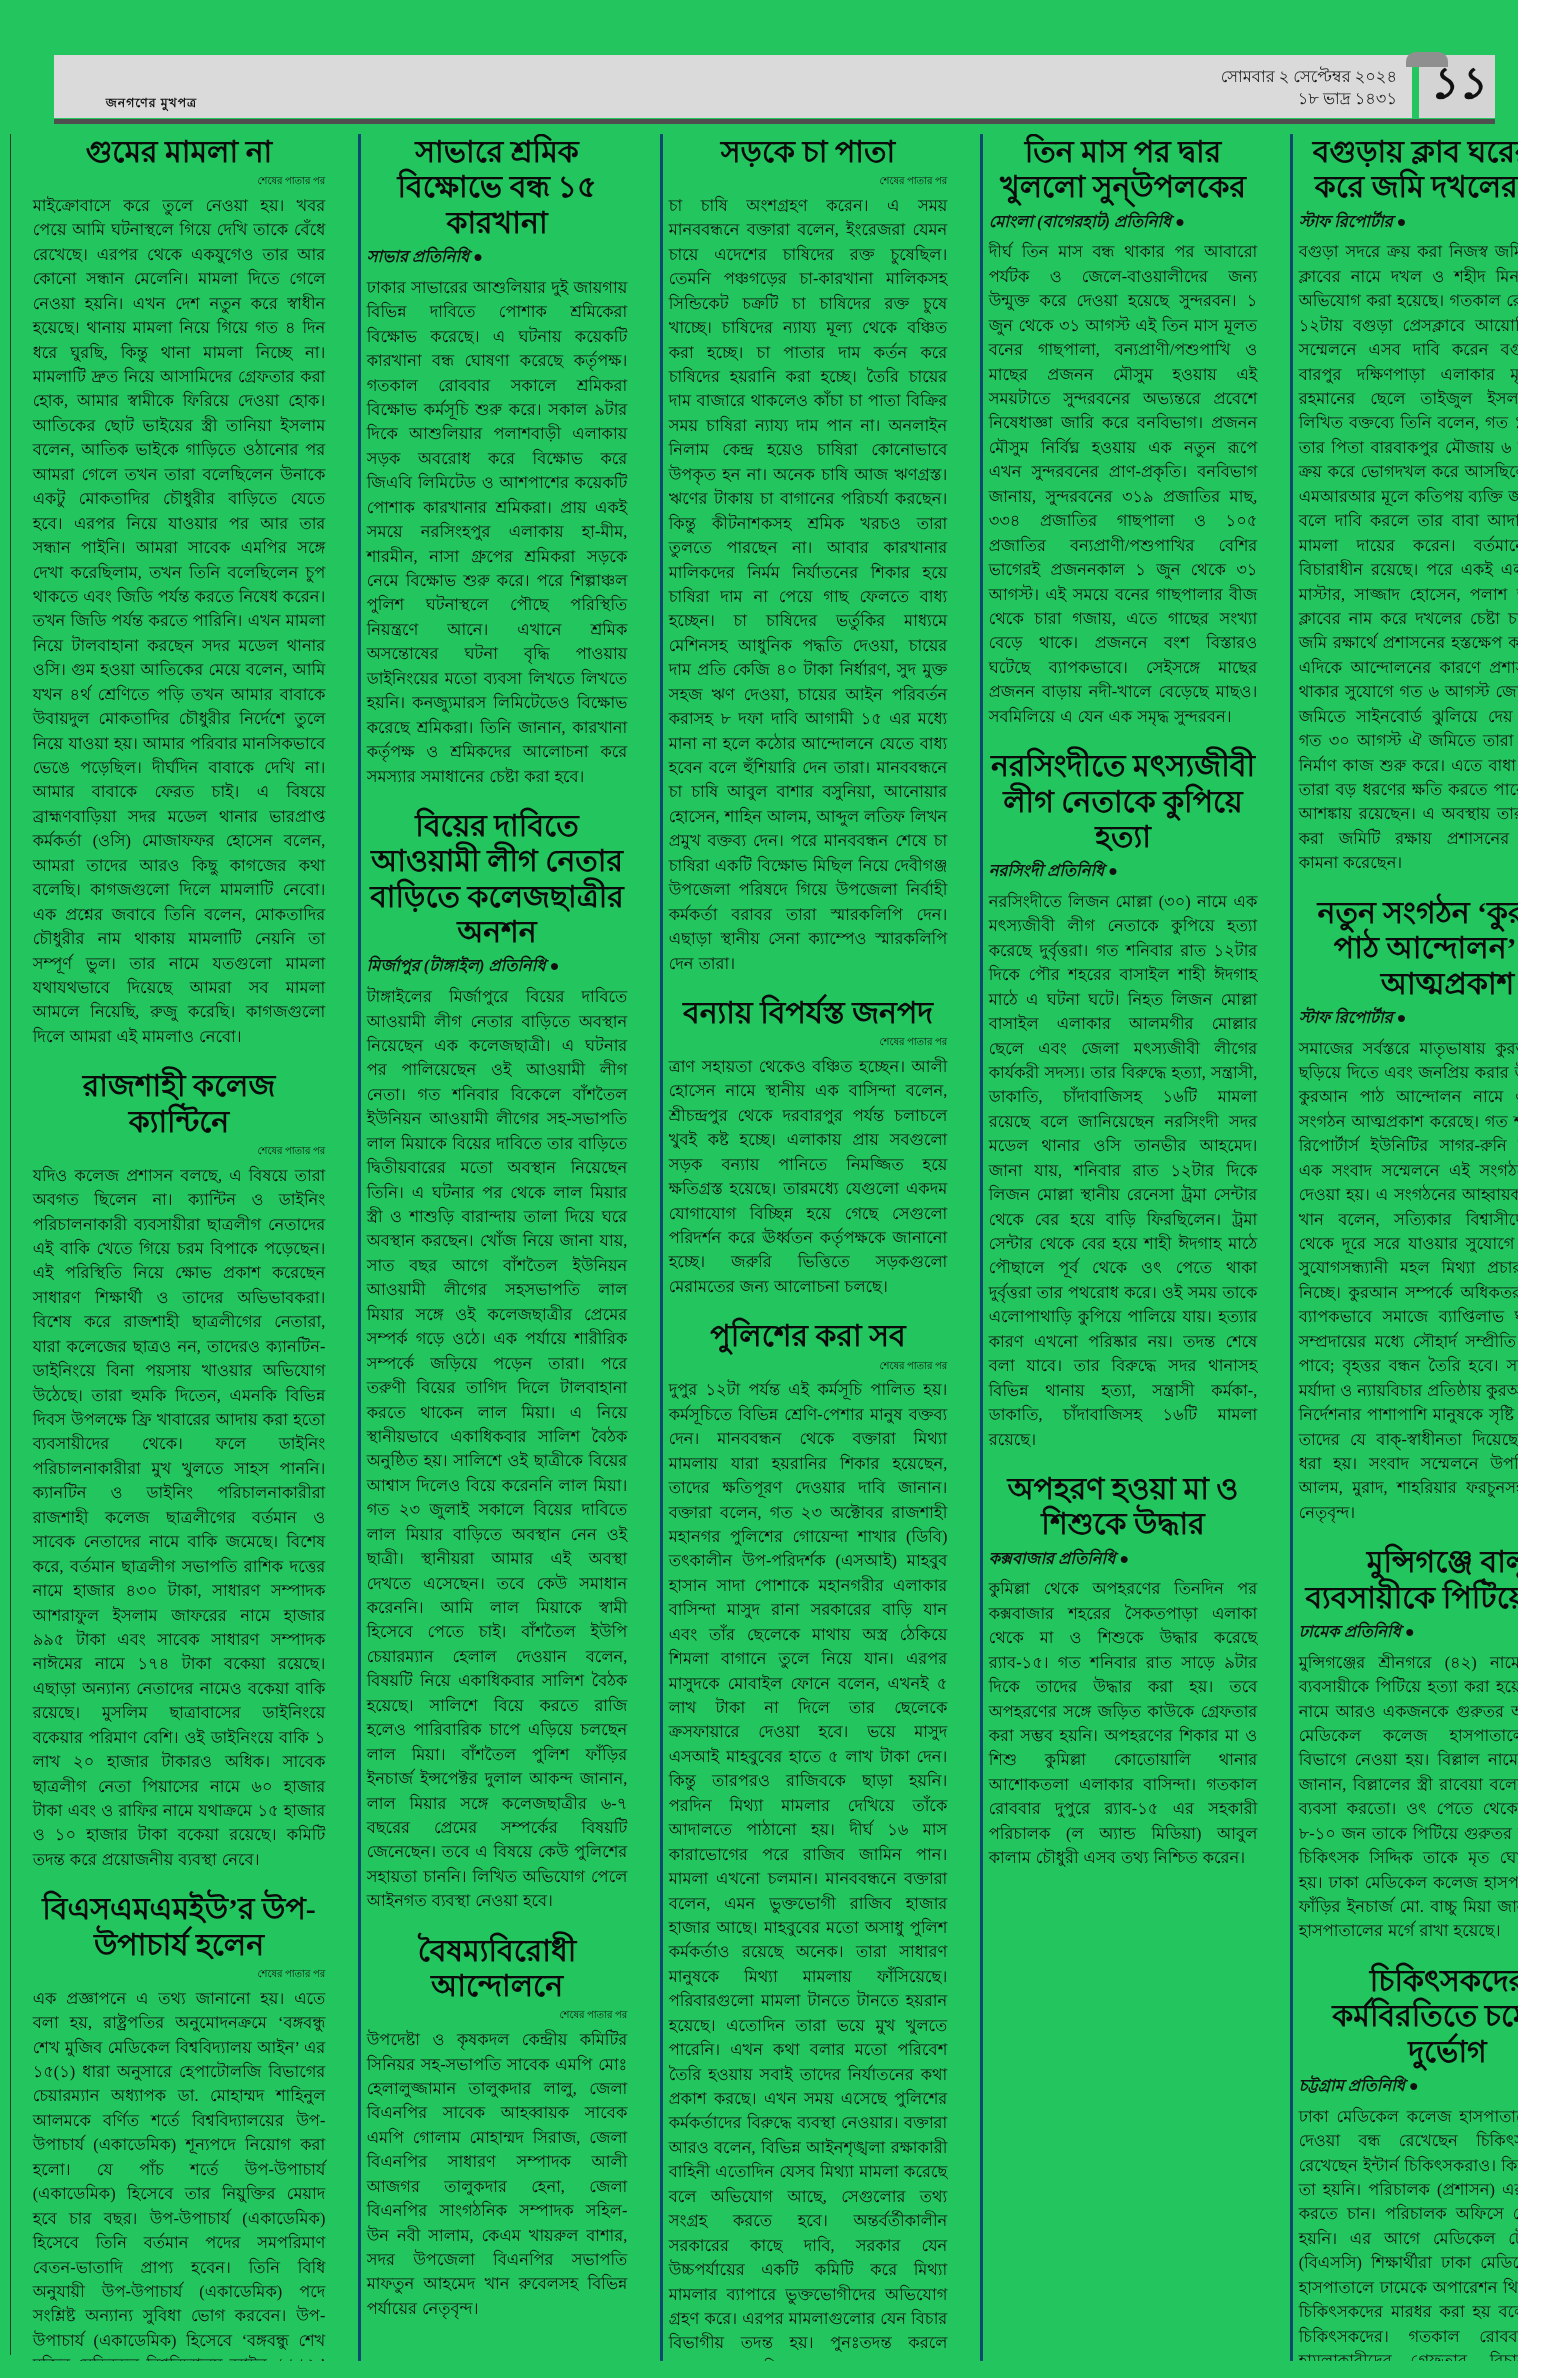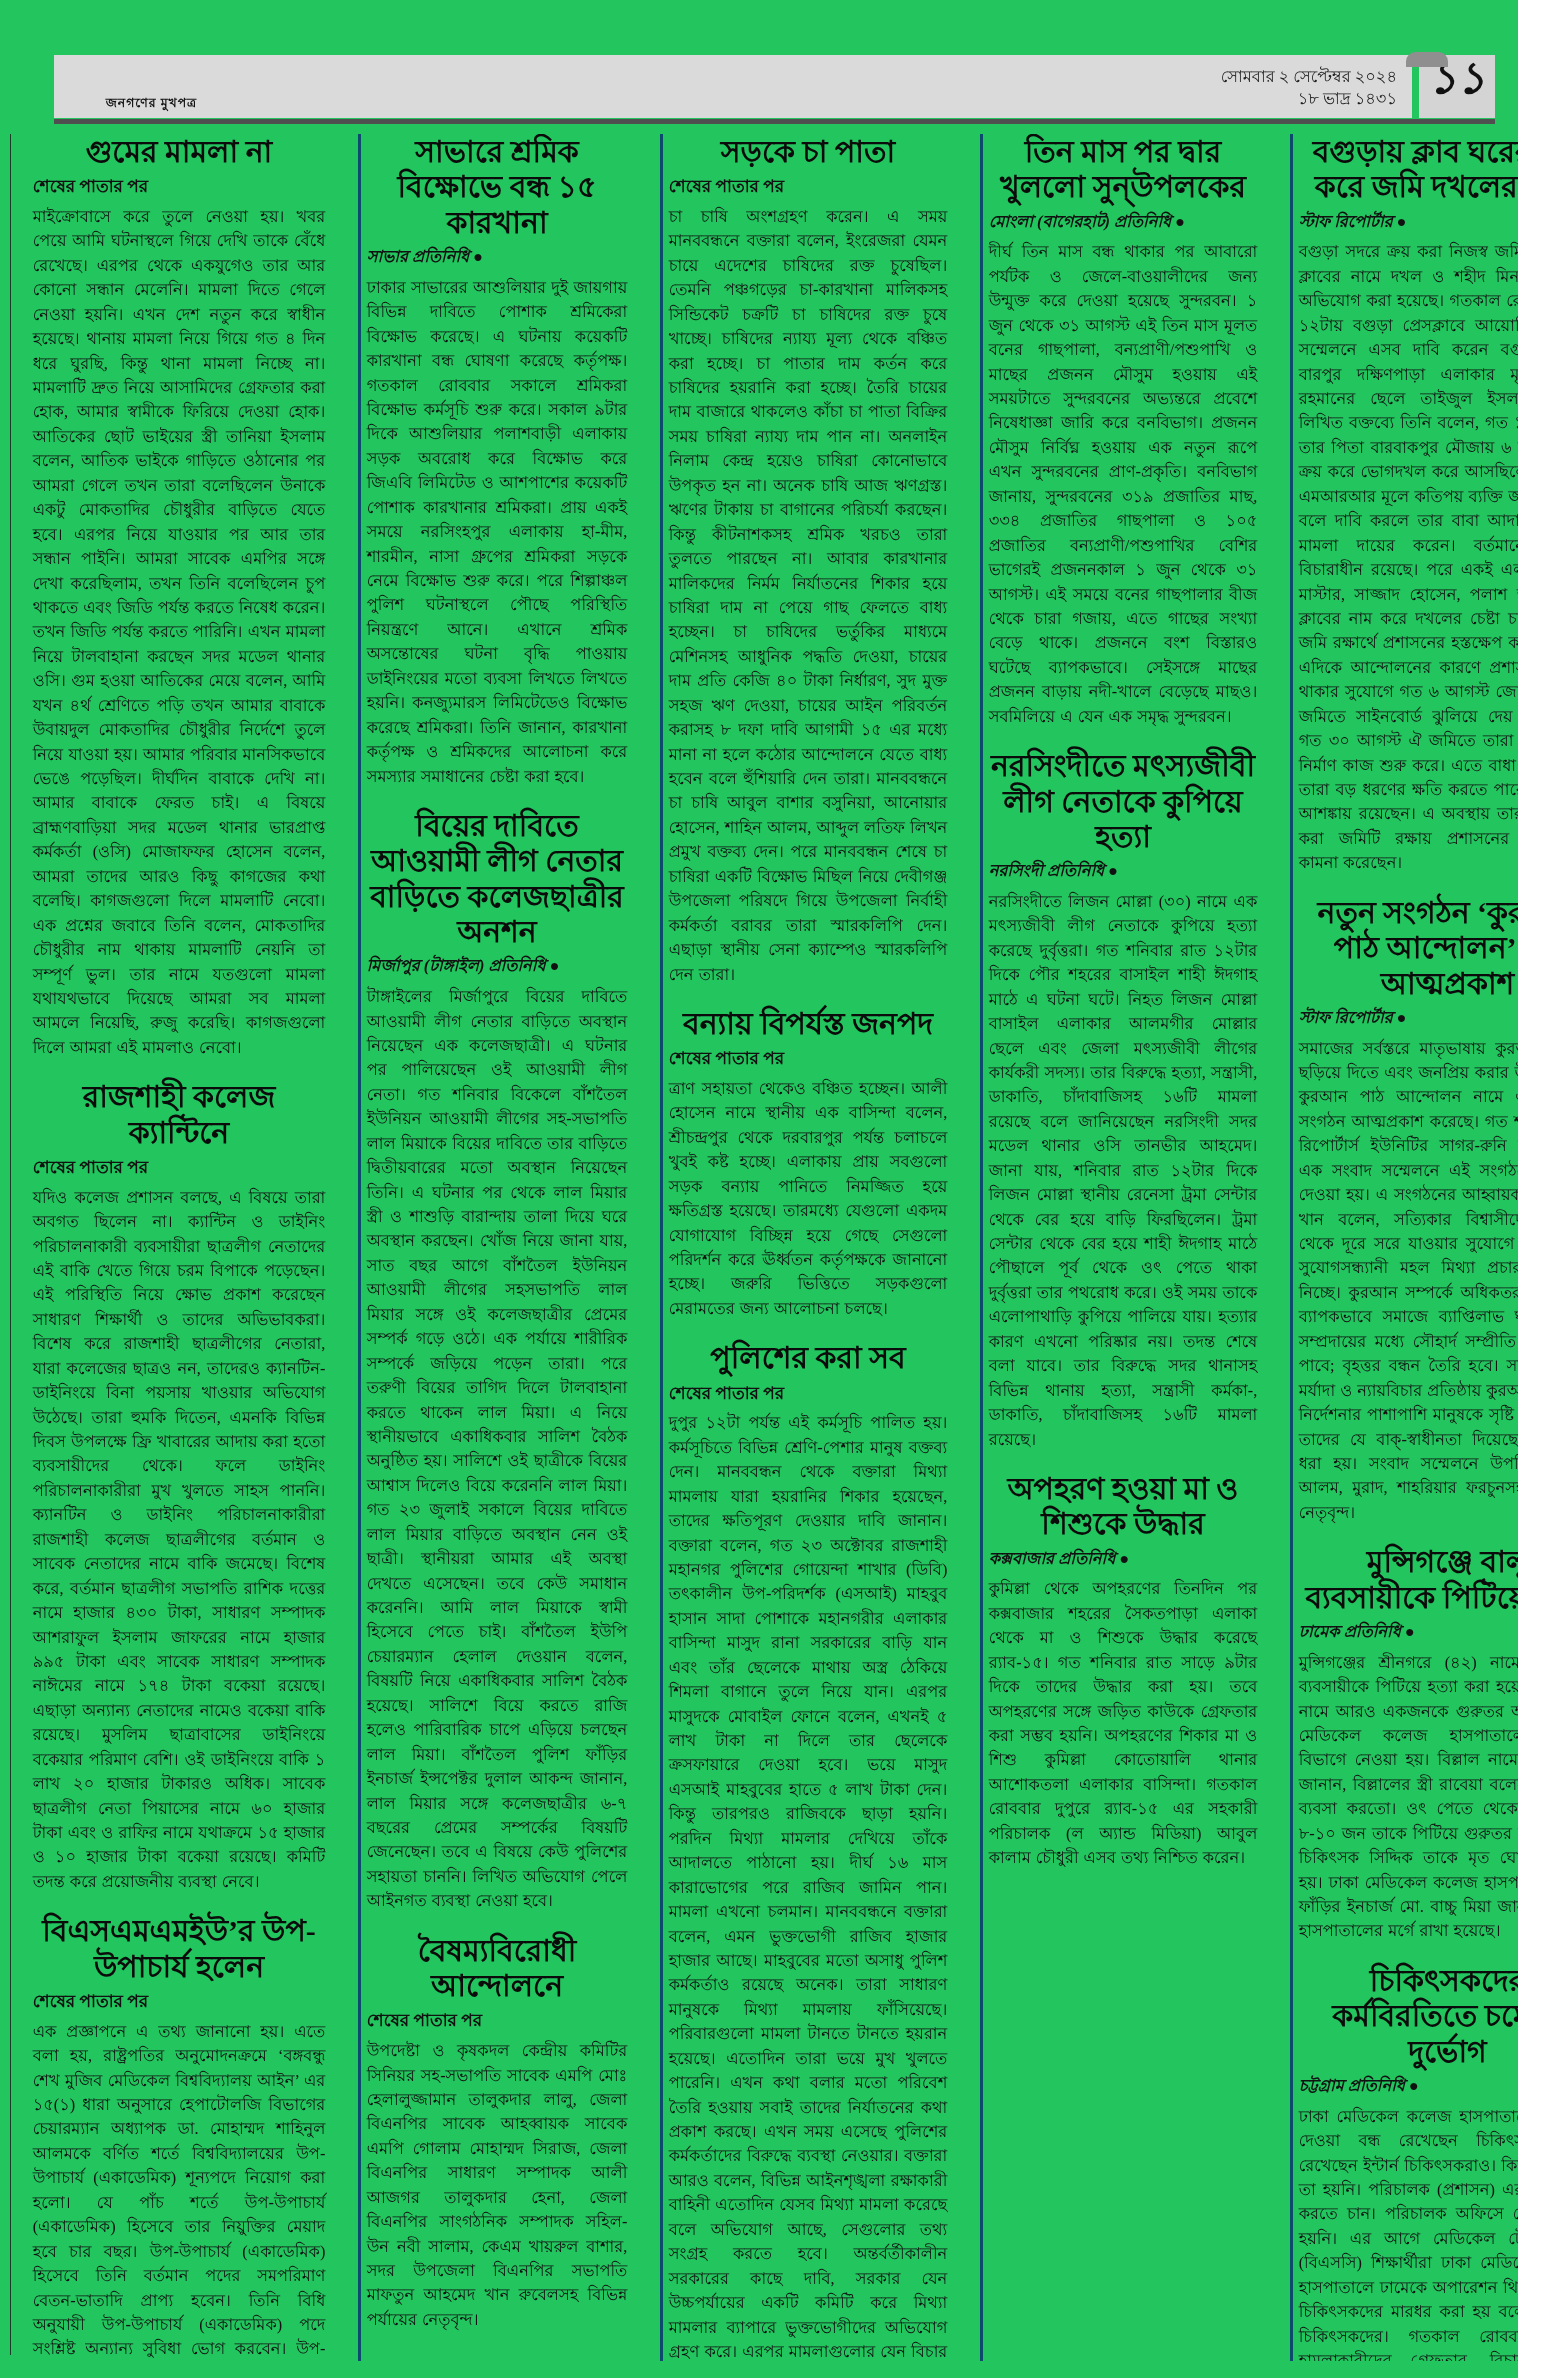--- a/index.html
+++ b/index.html
@@ -13,34 +13,34 @@
   .band{flex:1;background:#dadada;position:relative;}
   .logo-block{position:absolute;left:46px;bottom:3.8px;}
   .tagline{font-size:12.4px;font-weight:bold;letter-spacing:1px;margin-left:5.7px;}
   .logo-text{font-size:52px;font-weight:900;line-height:.95;color:#1b1b1b;position:relative;white-space:nowrap;}
   .logo-text .w2{margin-left:55px;}
   .sun{position:absolute;left:199px;top:-25px;width:50px;height:27px;overflow:hidden;display:inline-block;}
   .sun .rays{position:absolute;left:3.8px;bottom:-21px;width:42px;height:42px;border-radius:50%;
              background:repeating-conic-gradient(#f6c51d 0 11deg,rgba(0,0,0,0) 11deg 30deg);}
   .sun .disc{position:absolute;left:9.6px;bottom:-16.3px;width:31px;height:31px;border-radius:50%;background:#d91e26;}
   .date-block{position:absolute;right:15.3px;bottom:7.6px;text-align:right;font-size:16.3px;line-height:1.35;color:#222;}
-  .page-tab{width:76px;margin-left:6.7px;background:#d4d4d4;position:relative;display:flex;align-items:flex-end;justify-content:center;}
+  .page-tab{width:76px;margin-left:6.7px;background:#d4d4d4;position:relative;display:flex;align-items:center;justify-content:center;}
   .page-tab::before{content:"";position:absolute;left:-13.4px;top:-2.9px;width:42px;height:15.3px;background:#8f8f8f;border-radius:9.6px 9.6px 0 0;}
   .page-num{font-size:44px;font-weight:900;font-style:italic;color:#111;}
   .head-rule{position:absolute;left:54px;right:54px;top:119px;height:4.8px;background:#4f4f4f;}
 
   
   .columns{position:absolute;left:27px;top:134px;width:1505px;height:2227px;overflow:hidden;
            display:grid;grid-template-columns:304px 275px 293px 283px 312px;column-gap:27px;}
   .col{overflow:hidden;padding:0 5.7px;border-left:3px solid #0c4a6e;}
   .col:first-child{border-left:none;}
 
   .story{margin-bottom:19px;}
   .headline{font-size:30px;line-height:1.18;font-weight:900;text-align:center;margin:0 0 3.8px 0;color:#0b0b0b;}
-  .continued{font-size:17px;font-weight:bold;text-align:left;margin:0 0 3.8px 0;}
+  .continued{font-size:10px;font-weight:normal;text-align:right;margin:0 0 3.8px 0;}
   .byline{font-size:16.3px;font-weight:bold;font-style:italic;margin:1.9px 0 4.8px 0;}
   .body{font-size:16.3px;line-height:1.5;text-align:justify;margin:0;word-spacing:1px;}
 </style>
 </head>
 <body>
 
 <div class="page">
 
   <header class="masthead">
     <div class="band-row">

